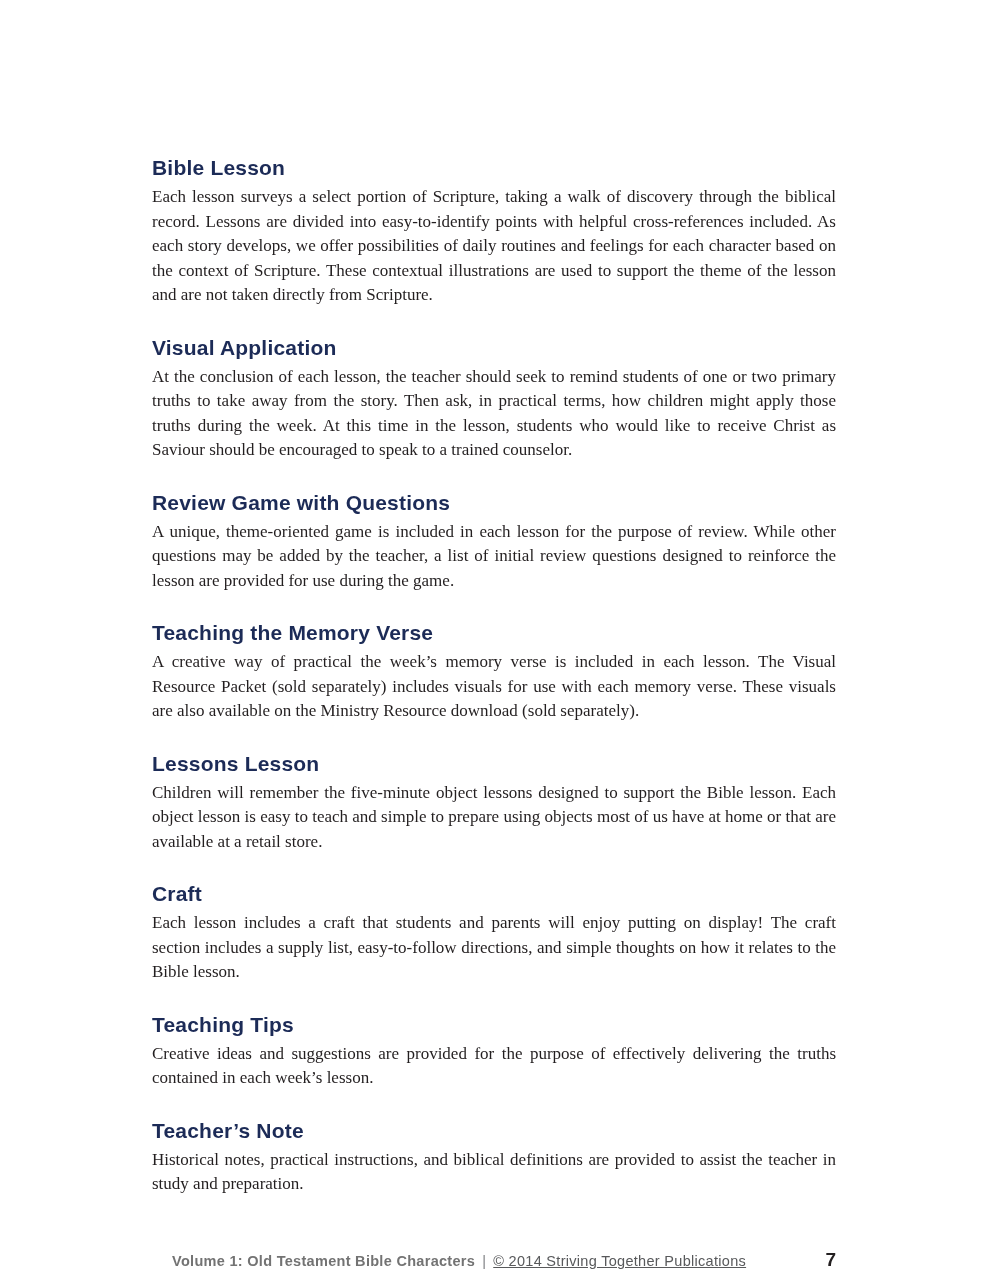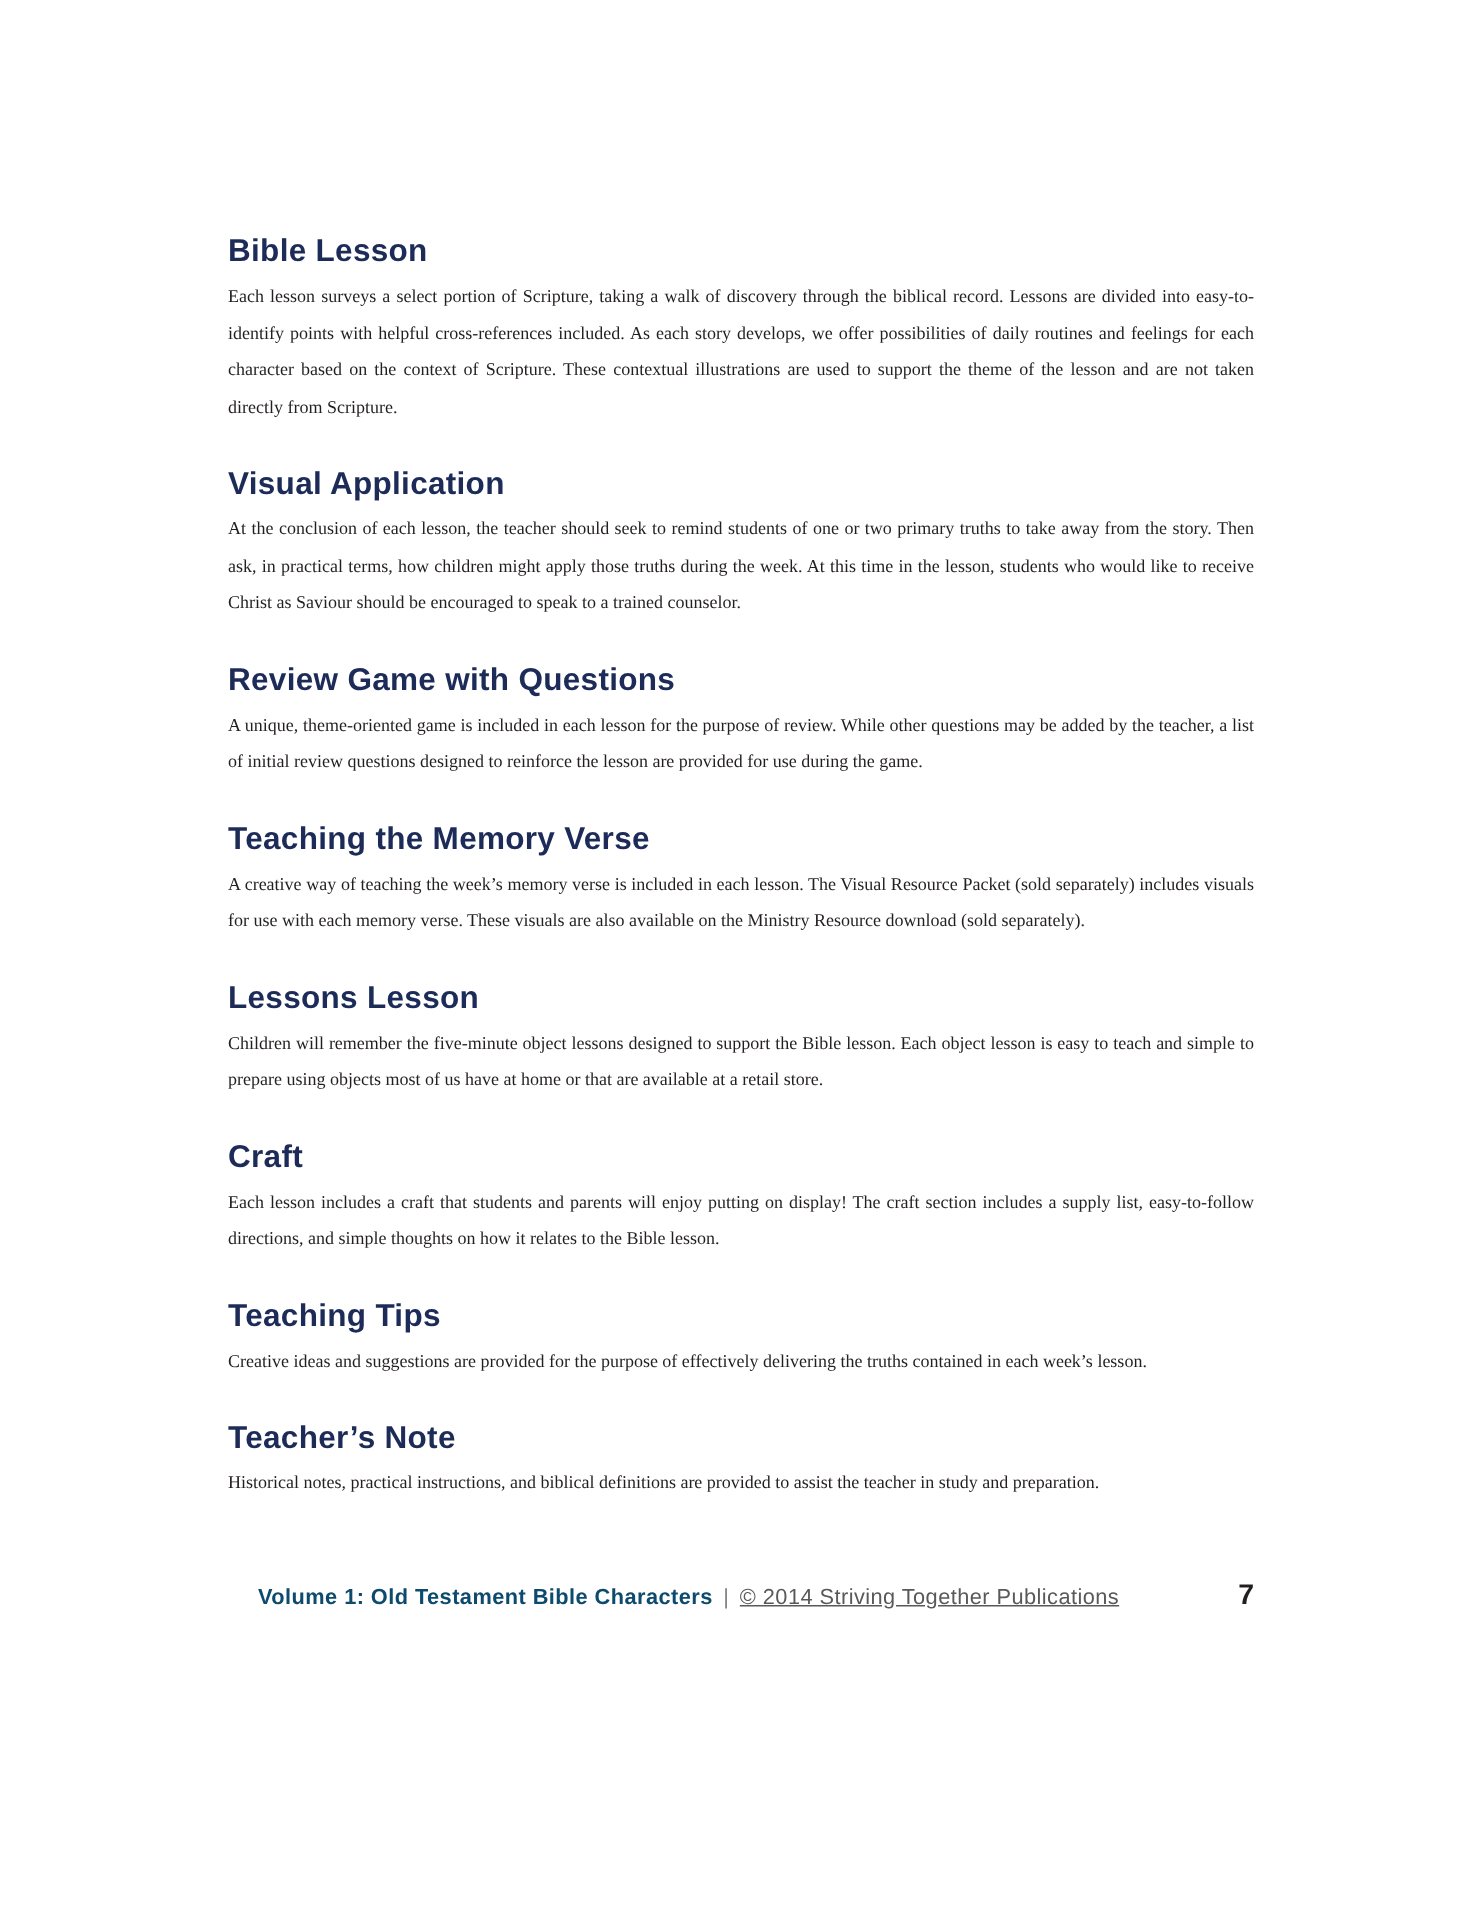--- a/index.html
+++ b/index.html
@@ -22,40 +22,40 @@
   .heading {
     font-family: "Liberation Sans", sans-serif;
     font-weight: bold;
     font-size: 21px;
     line-height: 25px;
     color: #1c2b57;
     margin: 0 0 5px 0;
     letter-spacing: 0.2px;
   }
   .bodytext {
-    font-size: 12px;
+    font-size: 17px;
     line-height: 24.5px;
     color: #231f20;
     text-align: justify;
     margin: 0;
   }
   .footer {
     display: flex;
     align-items: baseline;
     margin-top: 52px;
     padding-left: 20px;
     font-family: "Liberation Sans", sans-serif;
   }
   .footer-text {
     font-size: 14.5px;
     color: #58595b;
     letter-spacing: 0.3px;
     white-space: nowrap;
   }
-  .f-bold { font-weight: bold; color: #0c4a6e; }
+  .f-bold { font-weight: bold; color: #737373; }
   .f-sep  { color: #808285; margin: 0 7px; }
   .f-reg  { color: #58595b; text-decoration: underline; }
   .page-num {
     margin-left: auto;
     font-weight: bold;
     font-size: 19px;
     color: #231f20;
   }
 </style>
 </head>
@@ -74,21 +74,21 @@
       <p class="bodytext">At the conclusion of each lesson, the teacher should seek to remind students of one or two primary truths to take away from the story. Then ask, in practical terms, how children might apply those truths during the week. At this time in the lesson, students who would like to receive Christ as Saviour should be encouraged to speak to a trained counselor.</p>
     </section>
 
     <section class="sec">
       <h2 class="heading">Review Game with Questions</h2>
       <p class="bodytext">A unique, theme-oriented game is included in each lesson for the purpose of review. While other questions may be added by the teacher, a list of initial review questions designed to reinforce the lesson are provided for use during the game.</p>
     </section>
 
     <section class="sec">
       <h2 class="heading">Teaching the Memory Verse</h2>
-      <p class="bodytext">A creative way of teaching the week’s memory verse is included in each lesson. The Visual Resource Packet (sold separately) includes visuals for use with each memory verse. These visuals are also available on the Ministry Resource download (sold separately).</p>
+      <p class="bodytext">A creative way of practical the week’s memory verse is included in each lesson. The Visual Resource Packet (sold separately) includes visuals for use with each memory verse. These visuals are also available on the Ministry Resource download (sold separately).</p>
     </section>
 
     <section class="sec">
       <h2 class="heading">Lessons Lesson</h2>
       <p class="bodytext">Children will remember the five-minute object lessons designed to support the Bible lesson. Each object lesson is easy to teach and simple to prepare using objects most of us have at home or that are available at a retail store.</p>
     </section>
 
     <section class="sec">
       <h2 class="heading">Craft</h2>
       <p class="bodytext">Each lesson includes a craft that students and parents will enjoy putting on display! The craft section includes a supply list, easy-to-follow directions, and simple thoughts on how it relates to the Bible lesson.</p>

